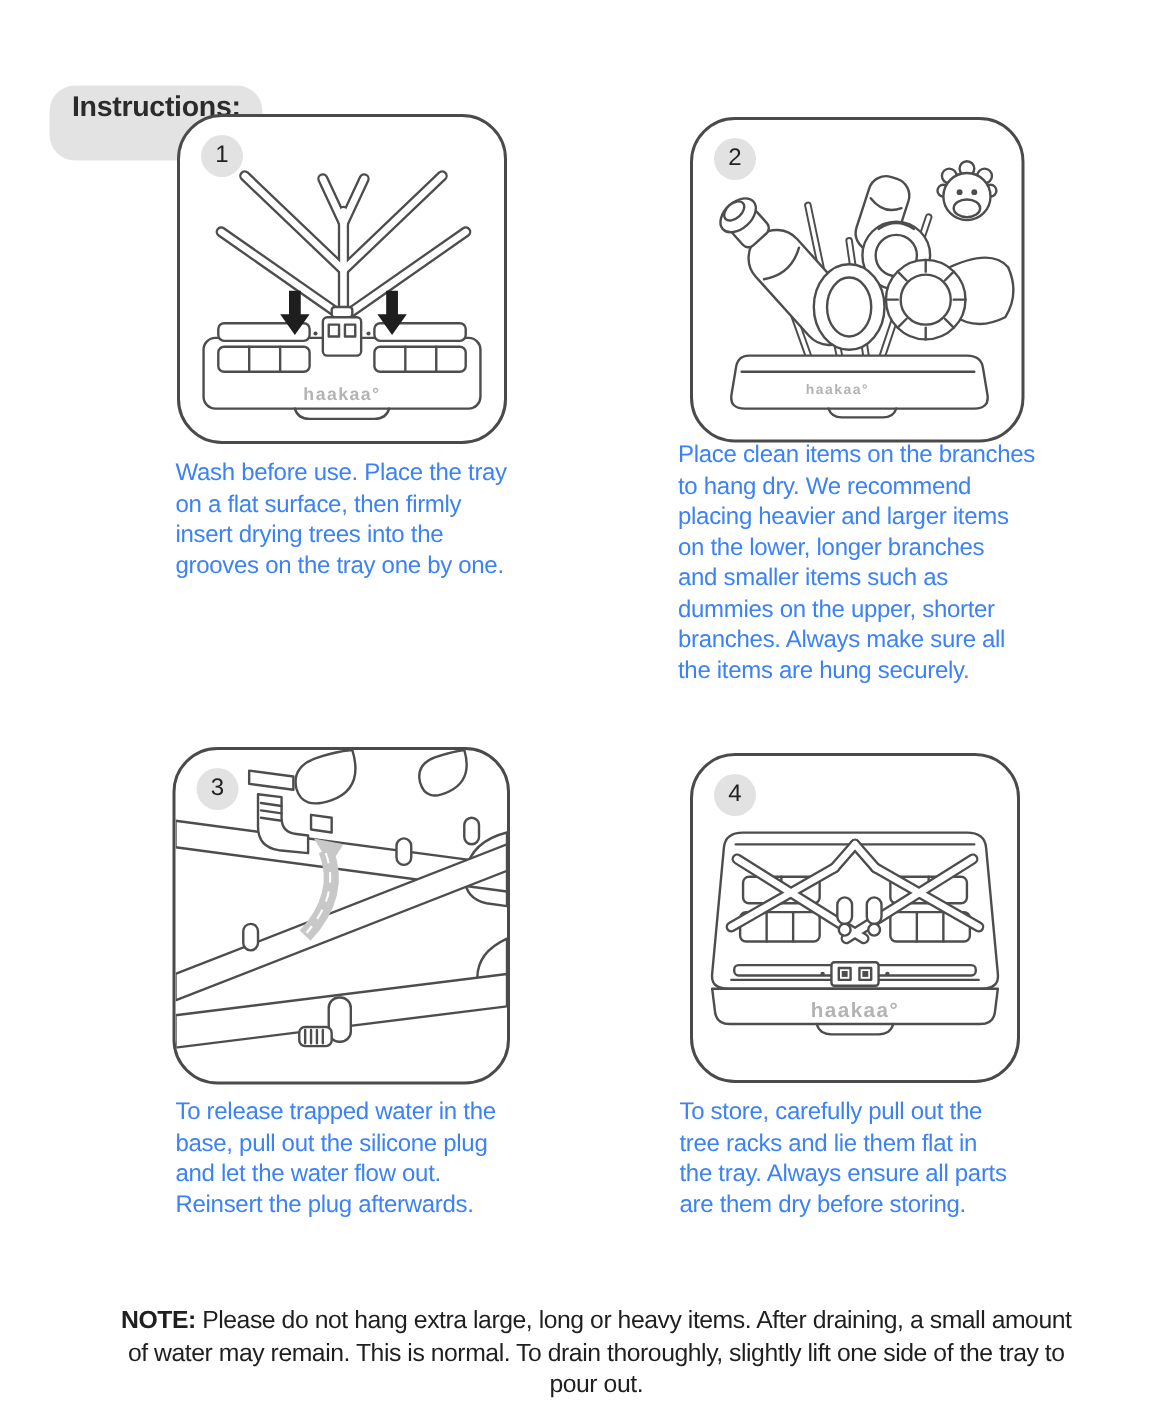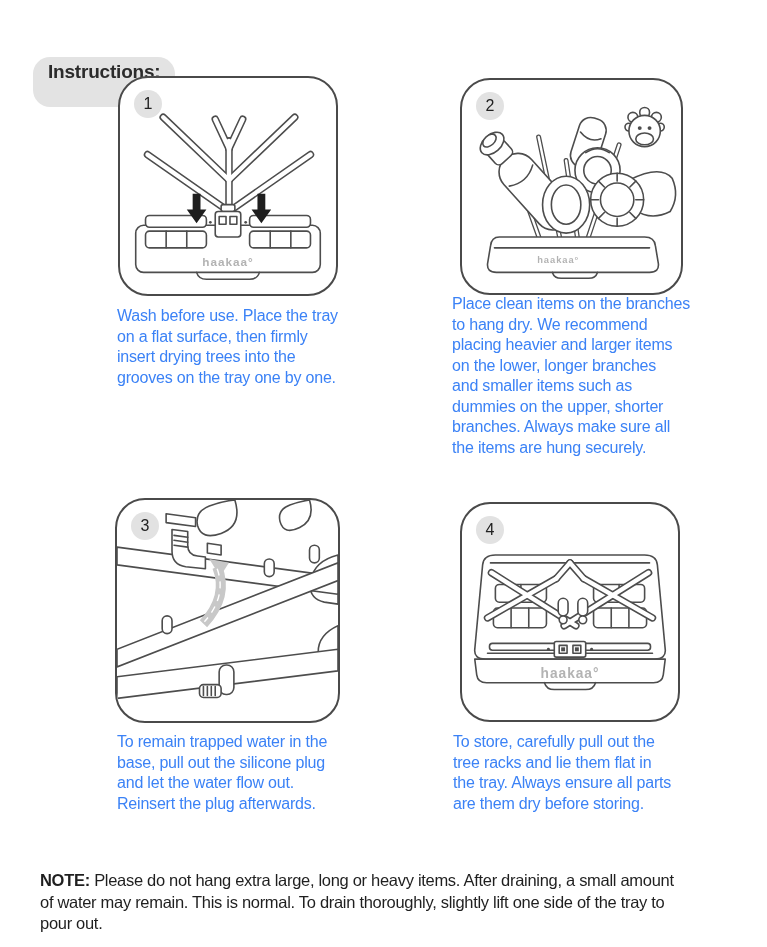--- a/index.html
+++ b/index.html
@@ -38,21 +38,21 @@
     font-size:16px; line-height:20.5px; letter-spacing:-0.2px;
     white-space:pre-line; color:#3b82f6;
   }
   .c1 { left:117px; top:306px; }
   .c2 { left:452px; top:294px; }
   .c3 { left:117px; top:732px; }
   .c4 { left:453px; top:732px; }
   .note {
     position:absolute; left:40px; top:870px; width:715px;
     font-size:16.5px; line-height:21.5px; letter-spacing:-0.3px;
-    white-space:pre-line; color:#1f1f1f;
+    white-space:pre-line; color:#1f1f1f;text-align:center;
   }
   .note .lbl { font-weight:bold; }
   
   .lineart path, .lineart rect, .lineart ellipse, .lineart circle {
     vector-effect:non-scaling-stroke;
   }
   .ink   { stroke:#4d4d4d; stroke-width:1.6; fill:#fff; stroke-linejoin:round; stroke-linecap:round; }
   .inkn  { stroke:#4d4d4d; stroke-width:1.6; fill:none; stroke-linejoin:round; stroke-linecap:round; }
   .tubeO { stroke:#4d4d4d; stroke-width:7.5; fill:none; stroke-linecap:round; stroke-linejoin:round; }
   .tubeI { stroke:#ffffff; stroke-width:4.4; fill:none; stroke-linecap:round; stroke-linejoin:round; }
@@ -273,21 +273,21 @@
 insert drying trees into the
 grooves on the tray one by one.</div>
 <div class="caption c2">Place clean items on the branches
 to hang dry. We recommend
 placing heavier and larger items
 on the lower, longer branches
 and smaller items such as
 dummies on the upper, shorter
 branches. Always make sure all
 the items are hung securely.</div>
-<div class="caption c3">To remain trapped water in the
+<div class="caption c3">To release trapped water in the
 base, pull out the silicone plug
 and let the water flow out.
 Reinsert the plug afterwards.</div>
 <div class="caption c4">To store, carefully pull out the
 tree racks and lie them flat in
 the tray. Always ensure all parts
 are them dry before storing.</div>
 
 <p class="note"><span class="lbl">NOTE:</span> <span>Please do not hang extra large, long or heavy items. After draining, a small amount
 of water may remain. This is normal. To drain thoroughly, slightly lift one side of the tray to

